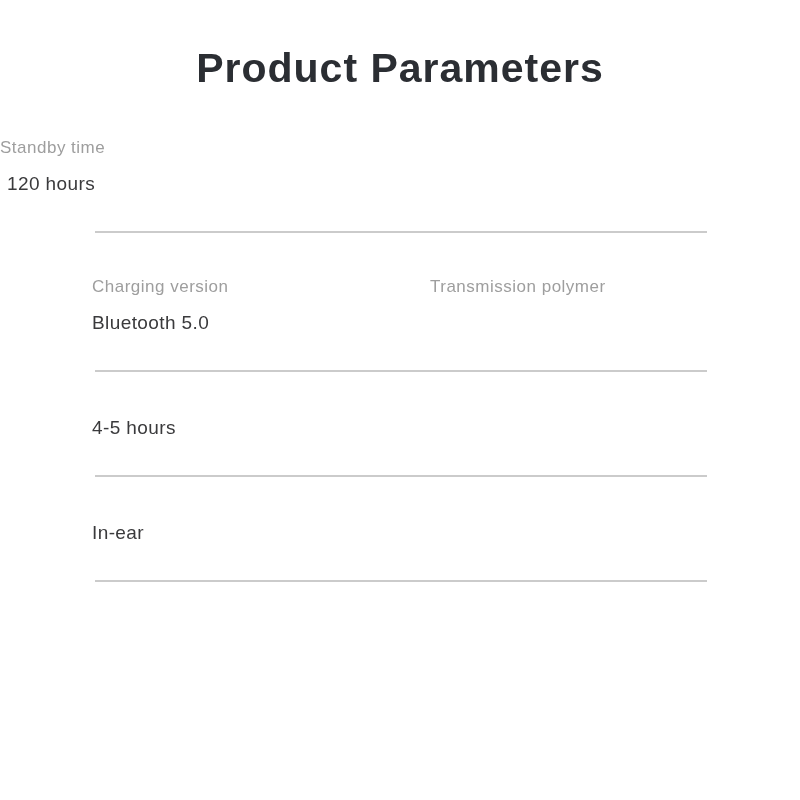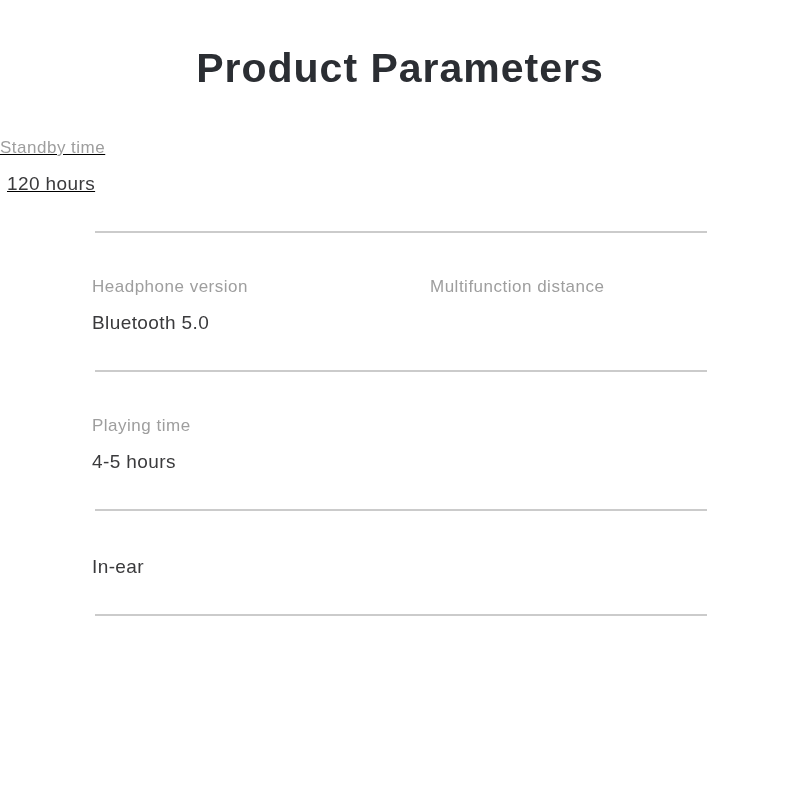--- a/index.html
+++ b/index.html
@@ -74,21 +74,21 @@
   }
 
   .divider {
     height: 2px;
     background: #cbcbcb;
     margin: 0 93px 0 95px;
     border: none;
   }
 
   
-  .shift-down-3 { padding-top: 3px; text-decoration: underline; }
+  .shift-down-3 { padding-top: 3px; }
   .shift-up-6   { margin-top: -6px; }
   .shift-down-6 { padding-top: 6px; }
 </style>
 </head>
 <body>
 
 <div class="page">
 
   <h1 class="page-title">Product Parameters</h1>
 
@@ -98,34 +98,33 @@
         <p class="param-label">Standby time</p>
         <p class="param-value">120 hours</p>
       </div>
     </div>
   </div>
   <div class="divider"></div>
 
   <div class="spec-section">
     <div class="spec-row">
       <div class="cell-left">
-        <p class="param-label">Headphone version</p>
+        <p class="param-label">Charging version</p>
         <p class="param-value">Bluetooth 5.0</p>
       </div>
       <div class="cell-right">
-        <p class="param-label">Multifunction distance</p>
+        <p class="param-label">Transmission polymer</p>
       </div>
     </div>
   </div>
   <div class="divider"></div>
 
   <div class="spec-section">
     <div class="spec-row">
       <div class="cell-left">
-        <p class="param-label">Playing time</p>
         <p class="param-value">4-5 hours</p>
       </div>
       <div class="cell-right shift-down-3">
       </div>
     </div>
   </div>
   <div class="divider"></div>
 
   <div class="spec-section">
     <div class="spec-row">

